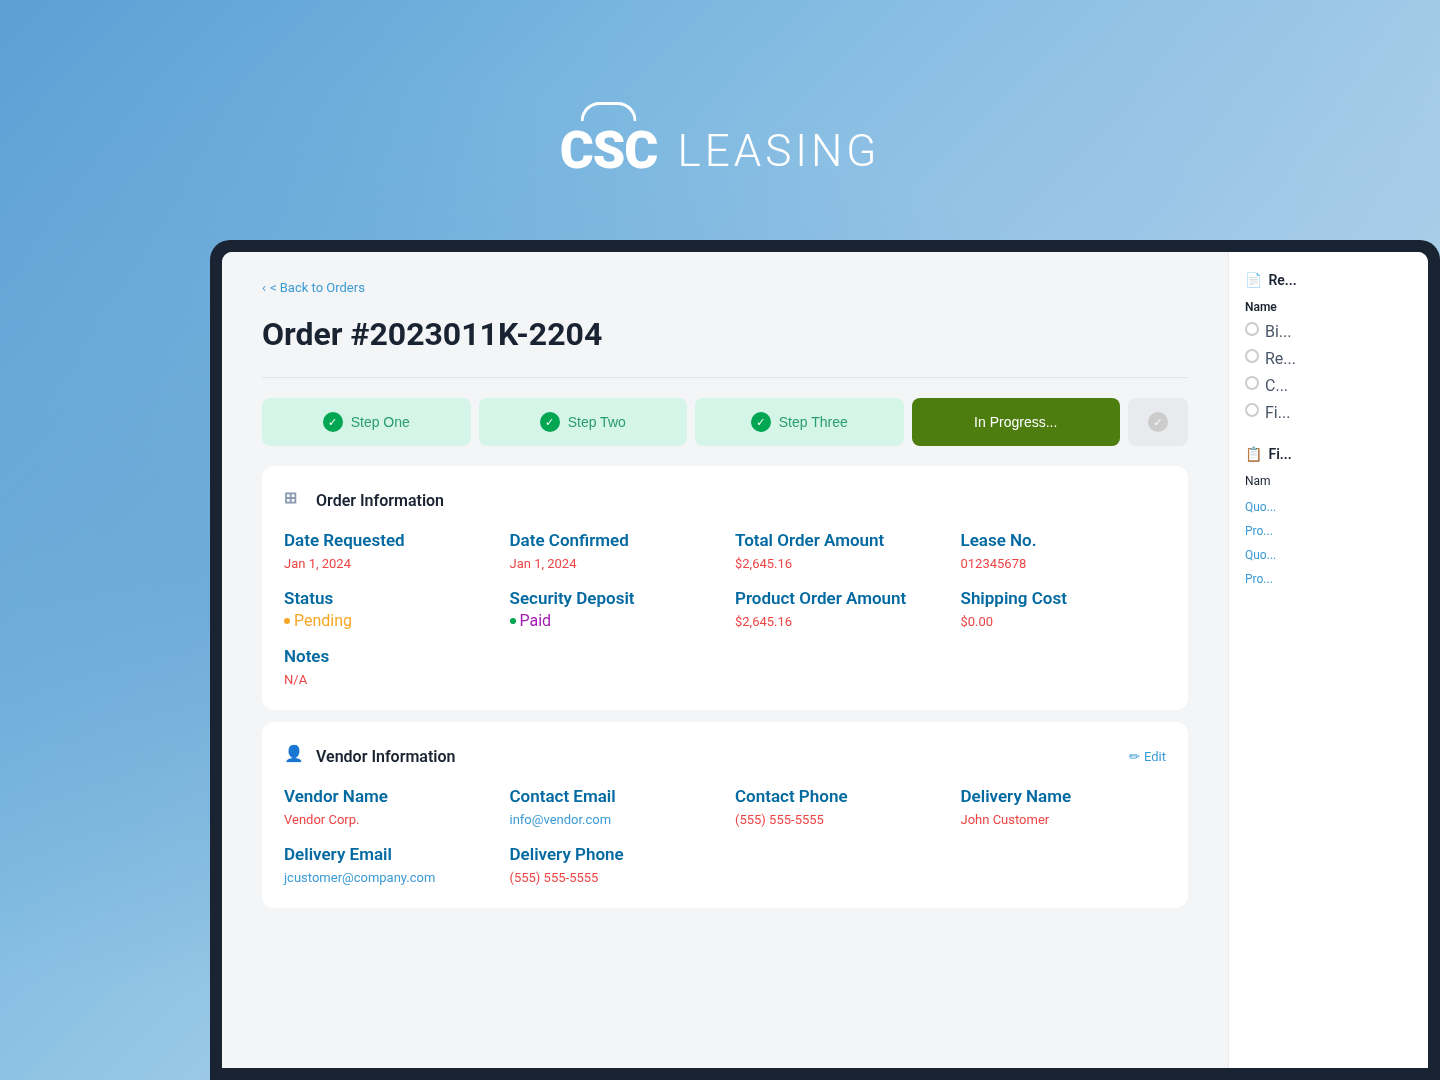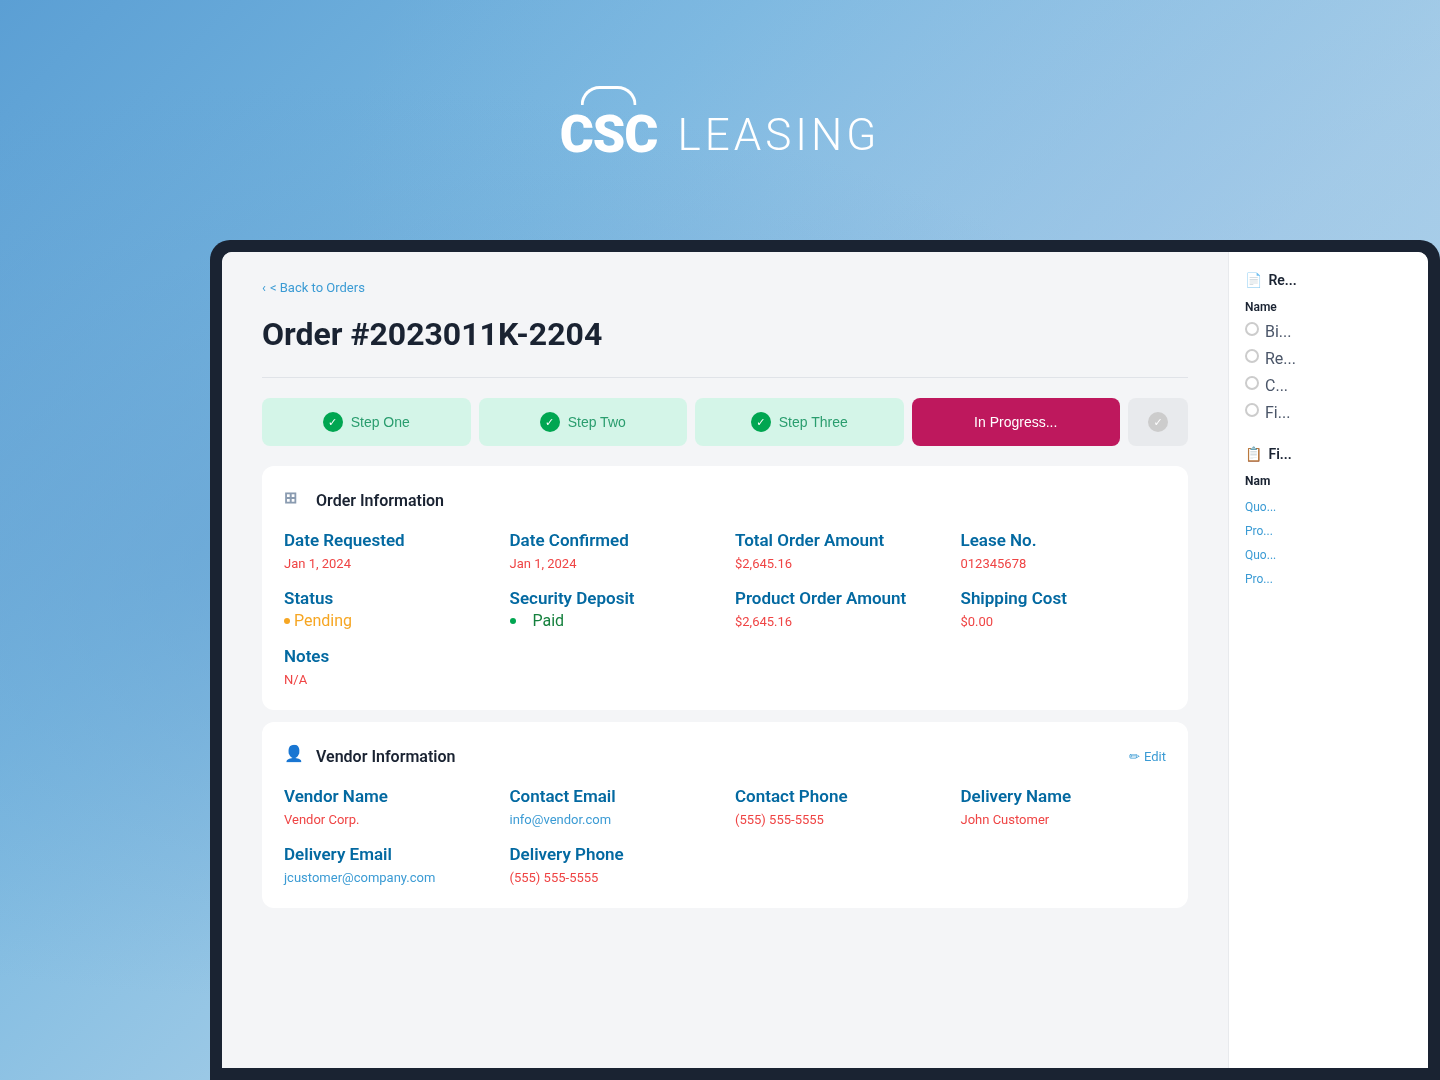--- a/index.html
+++ b/index.html
@@ -17,21 +17,21 @@
 
     .bg-overlay {
       position: absolute;
       inset: 0;
       background: radial-gradient(ellipse at 20% 50%, rgba(100,160,210,0.6) 0%, transparent 60%),
                   radial-gradient(ellipse at 80% 20%, rgba(150,190,230,0.4) 0%, transparent 50%);
     }
 
     .logo-area {
       position: absolute;
-      top: 104px;
+      top: 120px;
       left: 50%;
       transform: translateX(-50%);
       display: flex;
       flex-direction: column;
       align-items: center;
     }
 
     .logo-container {
       display: flex;
       align-items: center;
@@ -137,21 +137,21 @@
       font-size: 14px;
       font-weight: 500;
     }
 
     .step-btn.completed {
       background: #d4f5e8;
       color: #2a9d6e;
     }
 
     .step-btn.active {
-      background: #be185d;
+      background: #4d7c0f;
       color: white;
     }
 
     .step-btn.future {
       background: #e8eaed;
       color: #999;
     }
 
     .step-check {
       width: 20px;
@@ -209,24 +209,24 @@
     }
 
     .status-pending {
       color: #f6a623;
       display: flex;
       align-items: center;
       gap: 4px;
     }
 
     .status-paid {
-      color: #15803d;
-      display: flex;
-      align-items: center;
-      gap: 17px;
+      color: #a21caf;
+      display: flex;
+      align-items: center;
+      gap: 4px;
     }
 
     .dot {
       width: 6px;
       height: 6px;
       border-radius: 50%;
       display: inline-block;
     }
 
     .dot-orange { background: #f6a623; }
@@ -461,21 +461,21 @@
           <span class="radio-circle"></span>
           <span>Fi...</span>
         </div>
       </div>
 
       <div class="sidebar-section">
         <div class="sidebar-section-title">
           <span>📋</span>
           <span>Fi...</span>
         </div>
-        <div style="font-size:12px;font-weight:700;color:#1a2332;margin-bottom:12px;">Nam</div>
+        <div style="font-size:12px;font-weight:400;color:#1a2332;margin-bottom:12px;">Nam</div>
         <a class="file-link">Quo...</a>
         <a class="file-link">Pro...</a>
         <a class="file-link">Quo...</a>
         <a class="file-link">Pro...</a>
       </div>
     </div>
 
   </div>
 </div>
 

